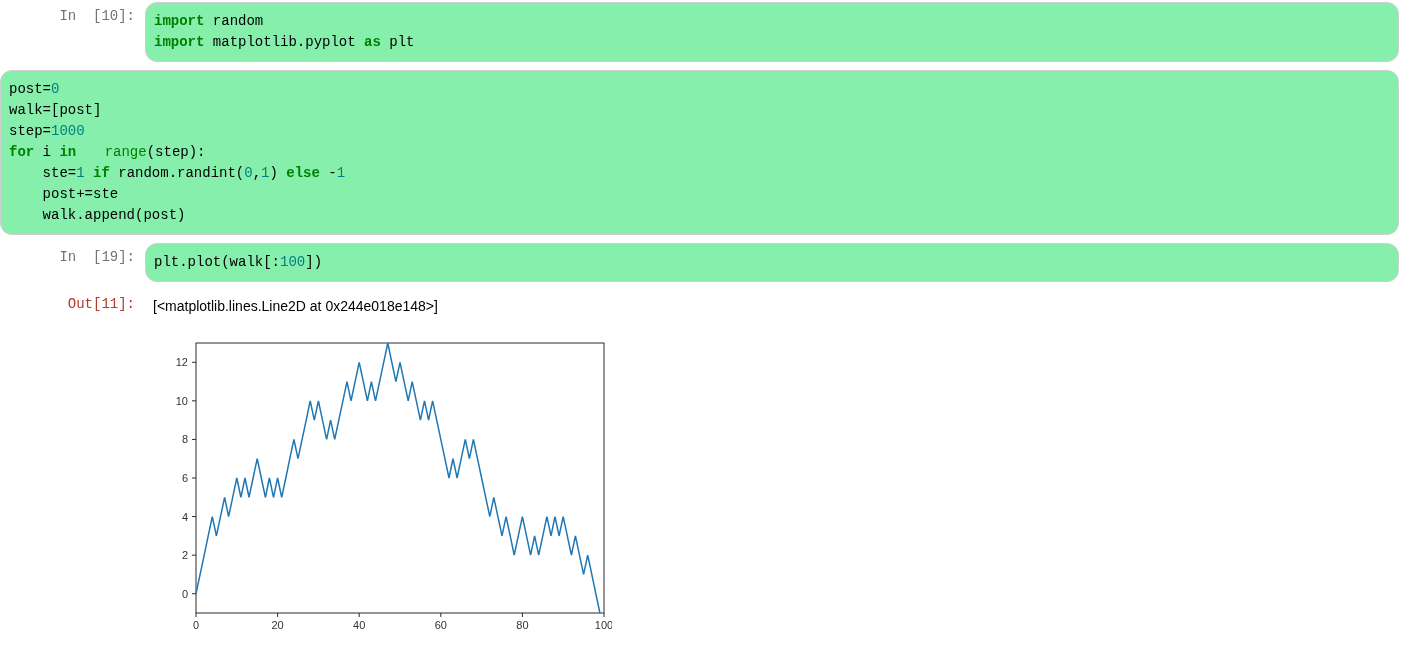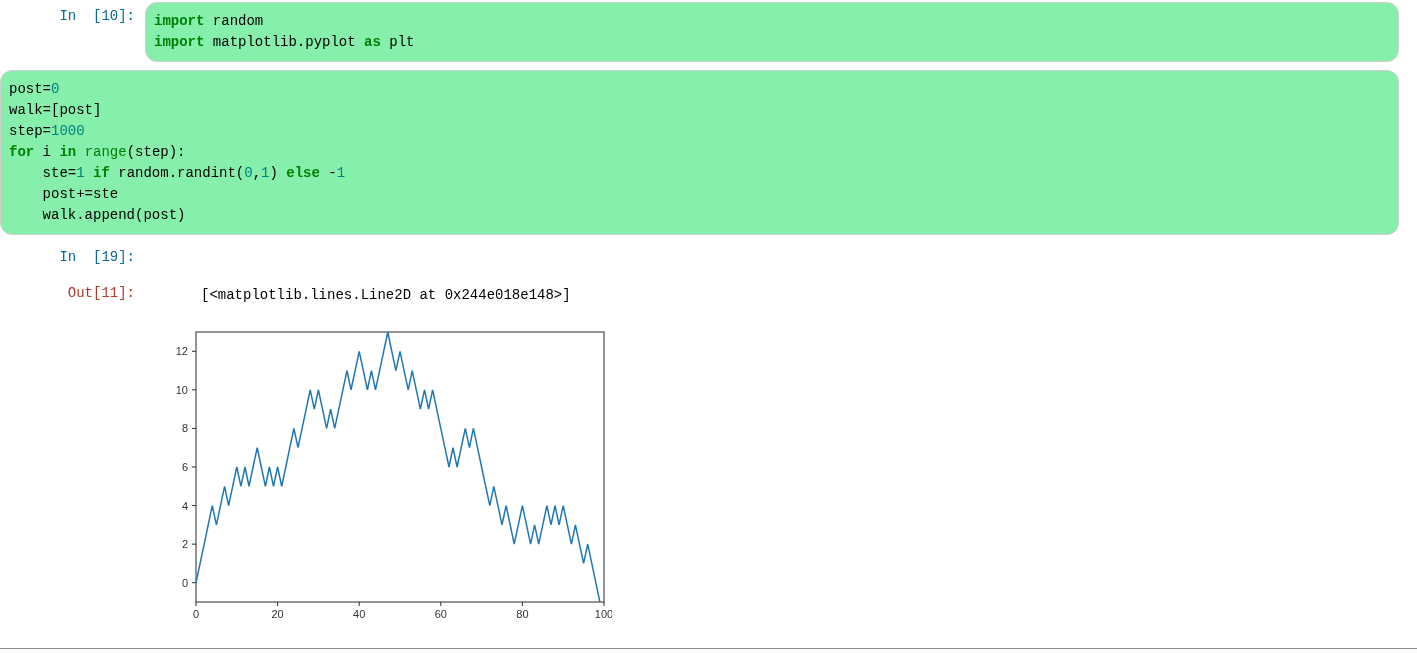--- a/index.html
+++ b/index.html
@@ -16,44 +16,43 @@
   }
   .prompt {
     width: 145px;
     flex-shrink: 0;
     text-align: right;
     padding: 6px 10px 6px 0;
     font-family: "Consolas", "Courier New", monospace;
     font-size: 14px;
     white-space: pre;
   }
-  .prompt.in  { color: #0369a1; }
+  .prompt.in  { color: #737373; }
   .prompt.out { color: #b03a2e; }
   .code-block {
     flex: 1;
     background: #86efac;
     border: 1px solid #cfcfcf;
     border-radius: 12px;
     padding: 8px 8px;
     font-family: "Consolas", "Courier New", monospace;
     white-space: pre;
     line-height: 1.5;
     margin-right: 18px;
     overflow: hidden;
   }
   .output-text {
     flex: 1;
     padding: 6px 8px;
-    font-family: Liberation Mono, monospace;
+    font-family: Liberation Sans, sans-serif;
     white-space: pre;
     line-height: 1.5;
-    margin-left: 48px;
   }
   .kw { color: #008000; font-weight: bold; }   
-  .bi { color: #008000; }                       
+  .bi { color: #008000; margin-left: 20px; }                       
   .num { color: #008080; }
 
   .output-cell {
     display: flex;
   }
   .chart-wrap {
     padding: 8px 0 0 152px;
   }
 
   svg.plot { display: block; }
@@ -81,20 +80,21 @@
 <span>walk</span><span>=</span><span>[post]</span>
 <span>step</span><span>=</span><span class="num">1000</span>
 <span class="kw">for</span><span> i </span><span class="kw">in</span><span> </span><span class="bi">range</span><span>(step):</span>
 <span>    ste</span><span>=</span><span class="num">1</span><span> </span><span class="kw">if</span><span> random.randint(</span><span class="num">0</span><span>,</span><span class="num">1</span><span>) </span><span class="kw">else</span><span> -</span><span class="num">1</span>
 <span>    post</span><span>+=</span><span>ste</span>
 <span>    walk.append(post)</span></div>
 </div>
 
 <div class="cell">
   <div class="prompt in">In  [19]:</div>
+  <div class="code-block"><span>plt.plot(walk[:</span><span class="num">100</span><span>])</span></div>
 </div>
 
 <div class="output-cell">
   <div class="prompt out">Out[11]:</div>
   <div class="output-text">[&lt;matplotlib.lines.Line2D at 0x244e018e148&gt;]</div>
 </div>
 
 <div class="chart-wrap">
   <svg class="plot" id="plot" width="460" height="310">
       <rect x="44" y="12" width="408" height="270" class="spine"></rect>

